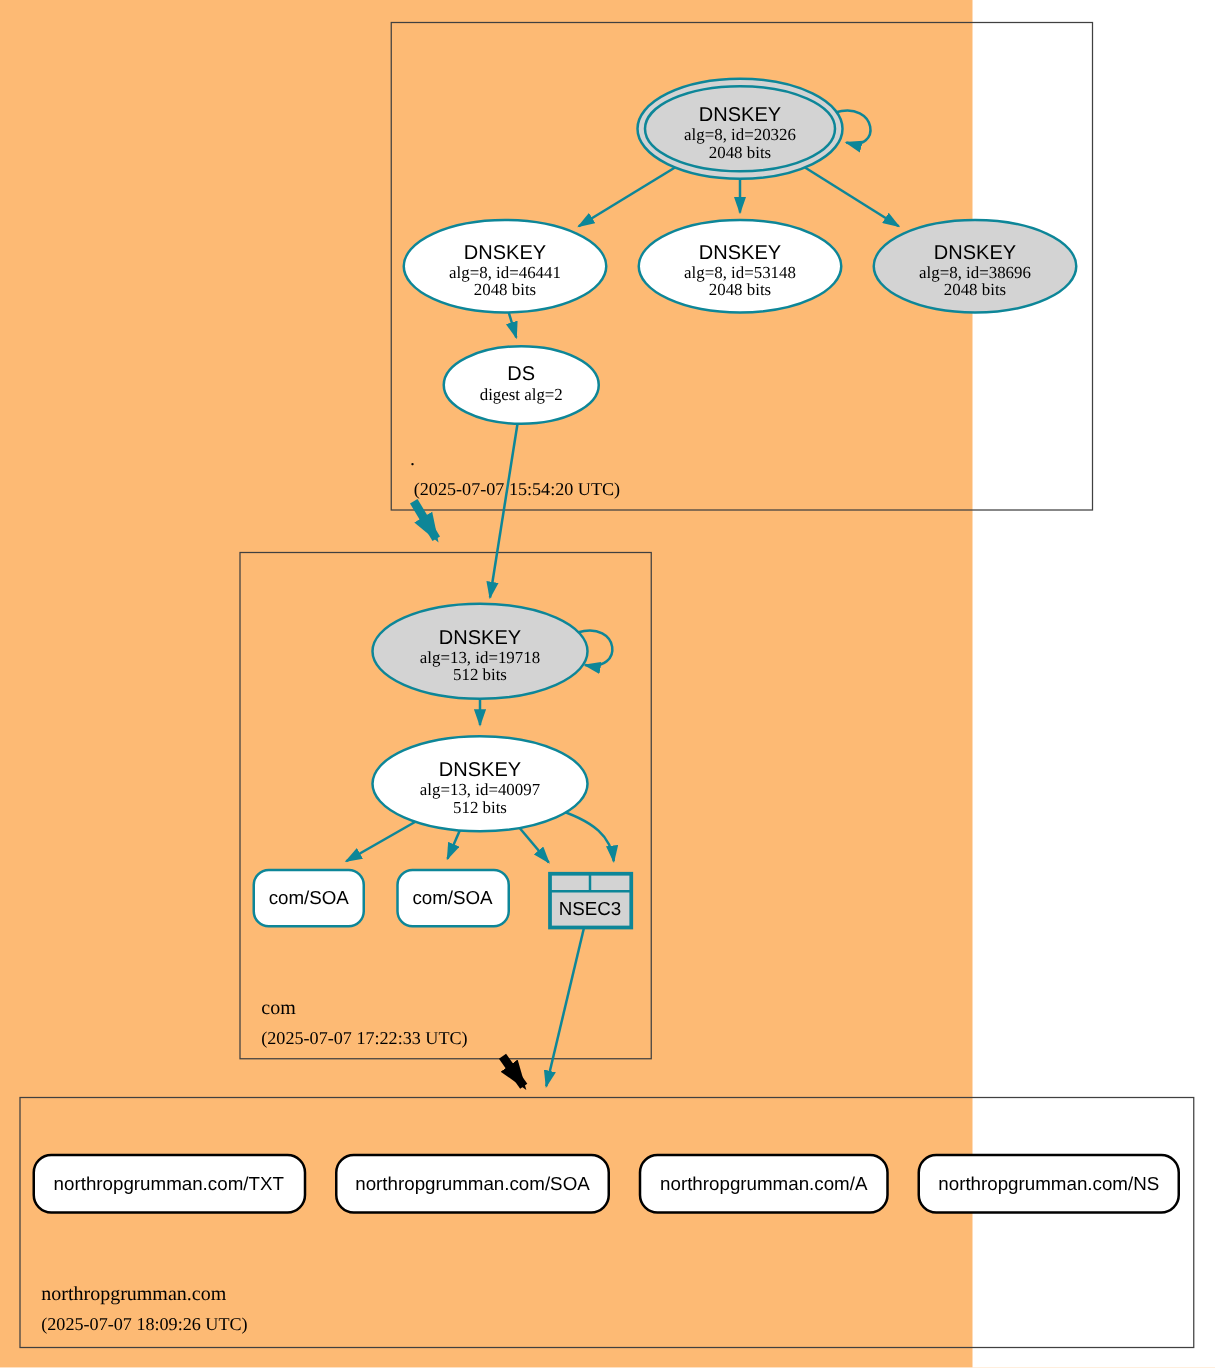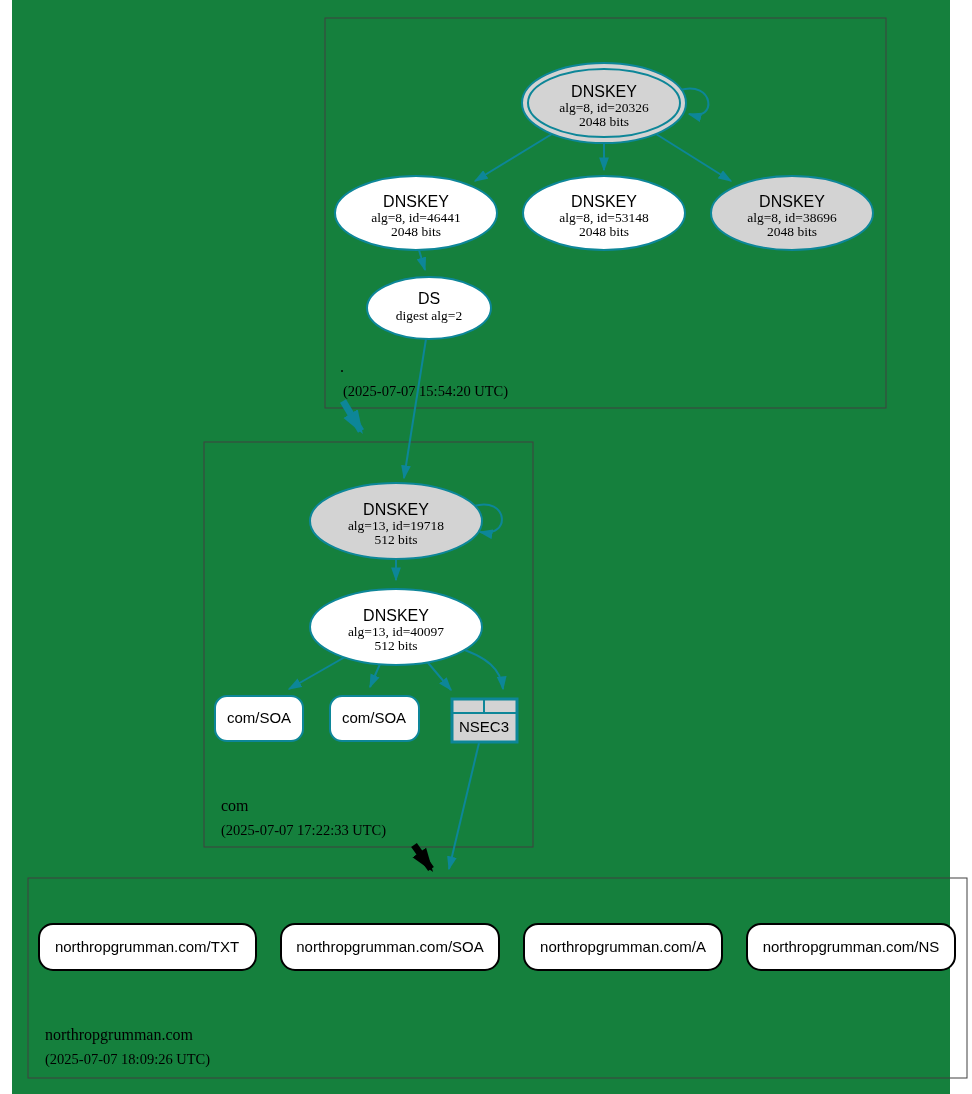--- a/index.html
+++ b/index.html
@@ -5,24 +5,23 @@
   html, body {
     margin: 0;
     padding: 0;
     background: #ffffff;
     width: 972px;
     height: 1094px;
     font-family: "Liberation Sans", sans-serif;
   }
   .canvas-wrap {
     position: relative;
-    width: 938px;
+    width: 778px;
     height: 1094px;
-    background: #15803d;
-    margin-left: 12px;
+    background: #fdba74;
   }
   svg { display: block; }
   text { user-select: none; }
   .node-title   { font-family: "Liberation Sans", sans-serif; font-size: 16px; fill: #000000; }
   .node-detail  { font-family: "Liberation Serif", serif;     font-size: 13.5px; fill: #000000; }
   .rrset-label  { font-family: "Liberation Sans", sans-serif; font-size: 15px; fill: #000000; }
   .zone-label   { font-family: "Liberation Serif", serif;     font-size: 16px; fill: #000000; }
   .zone-ts      { font-family: "Liberation Serif", serif;     font-size: 14.5px; fill: #000000; }
 </style>
 </head>

